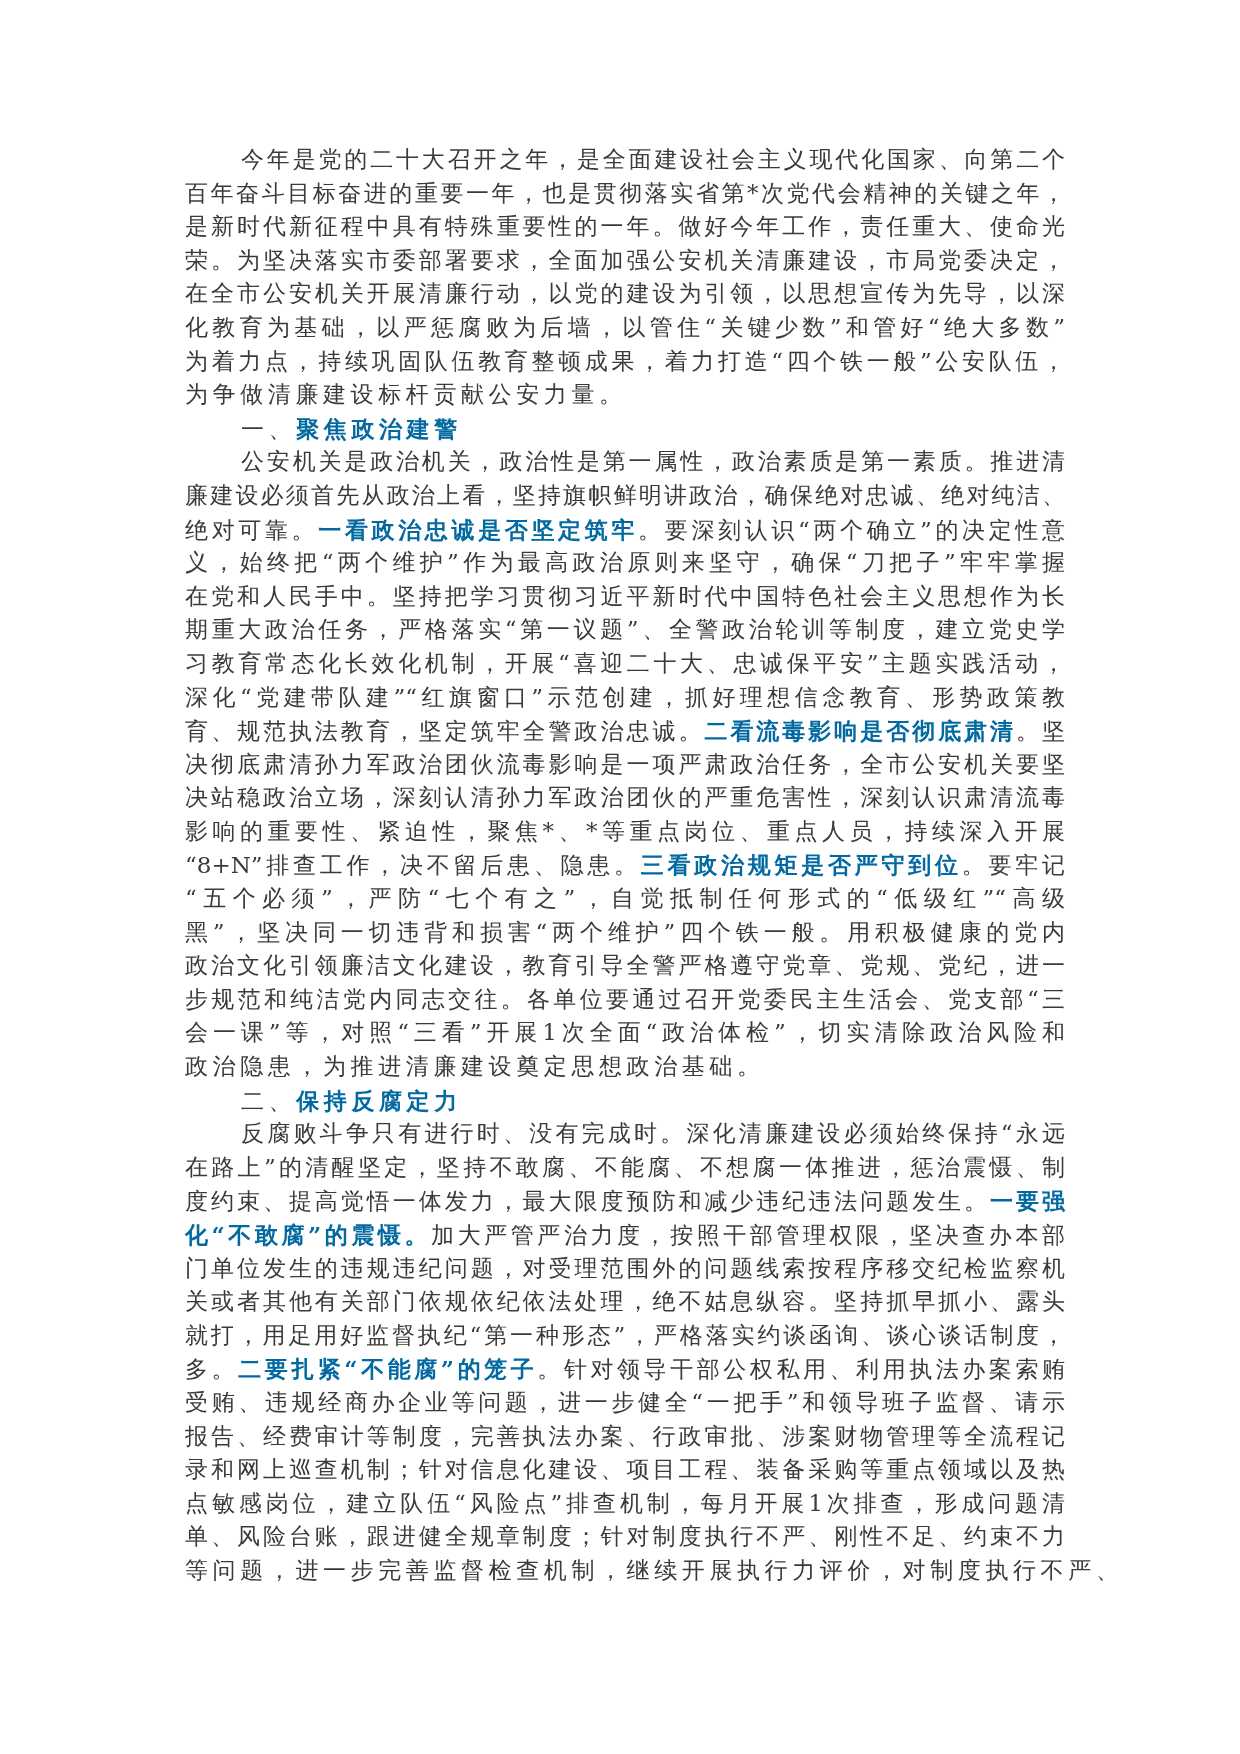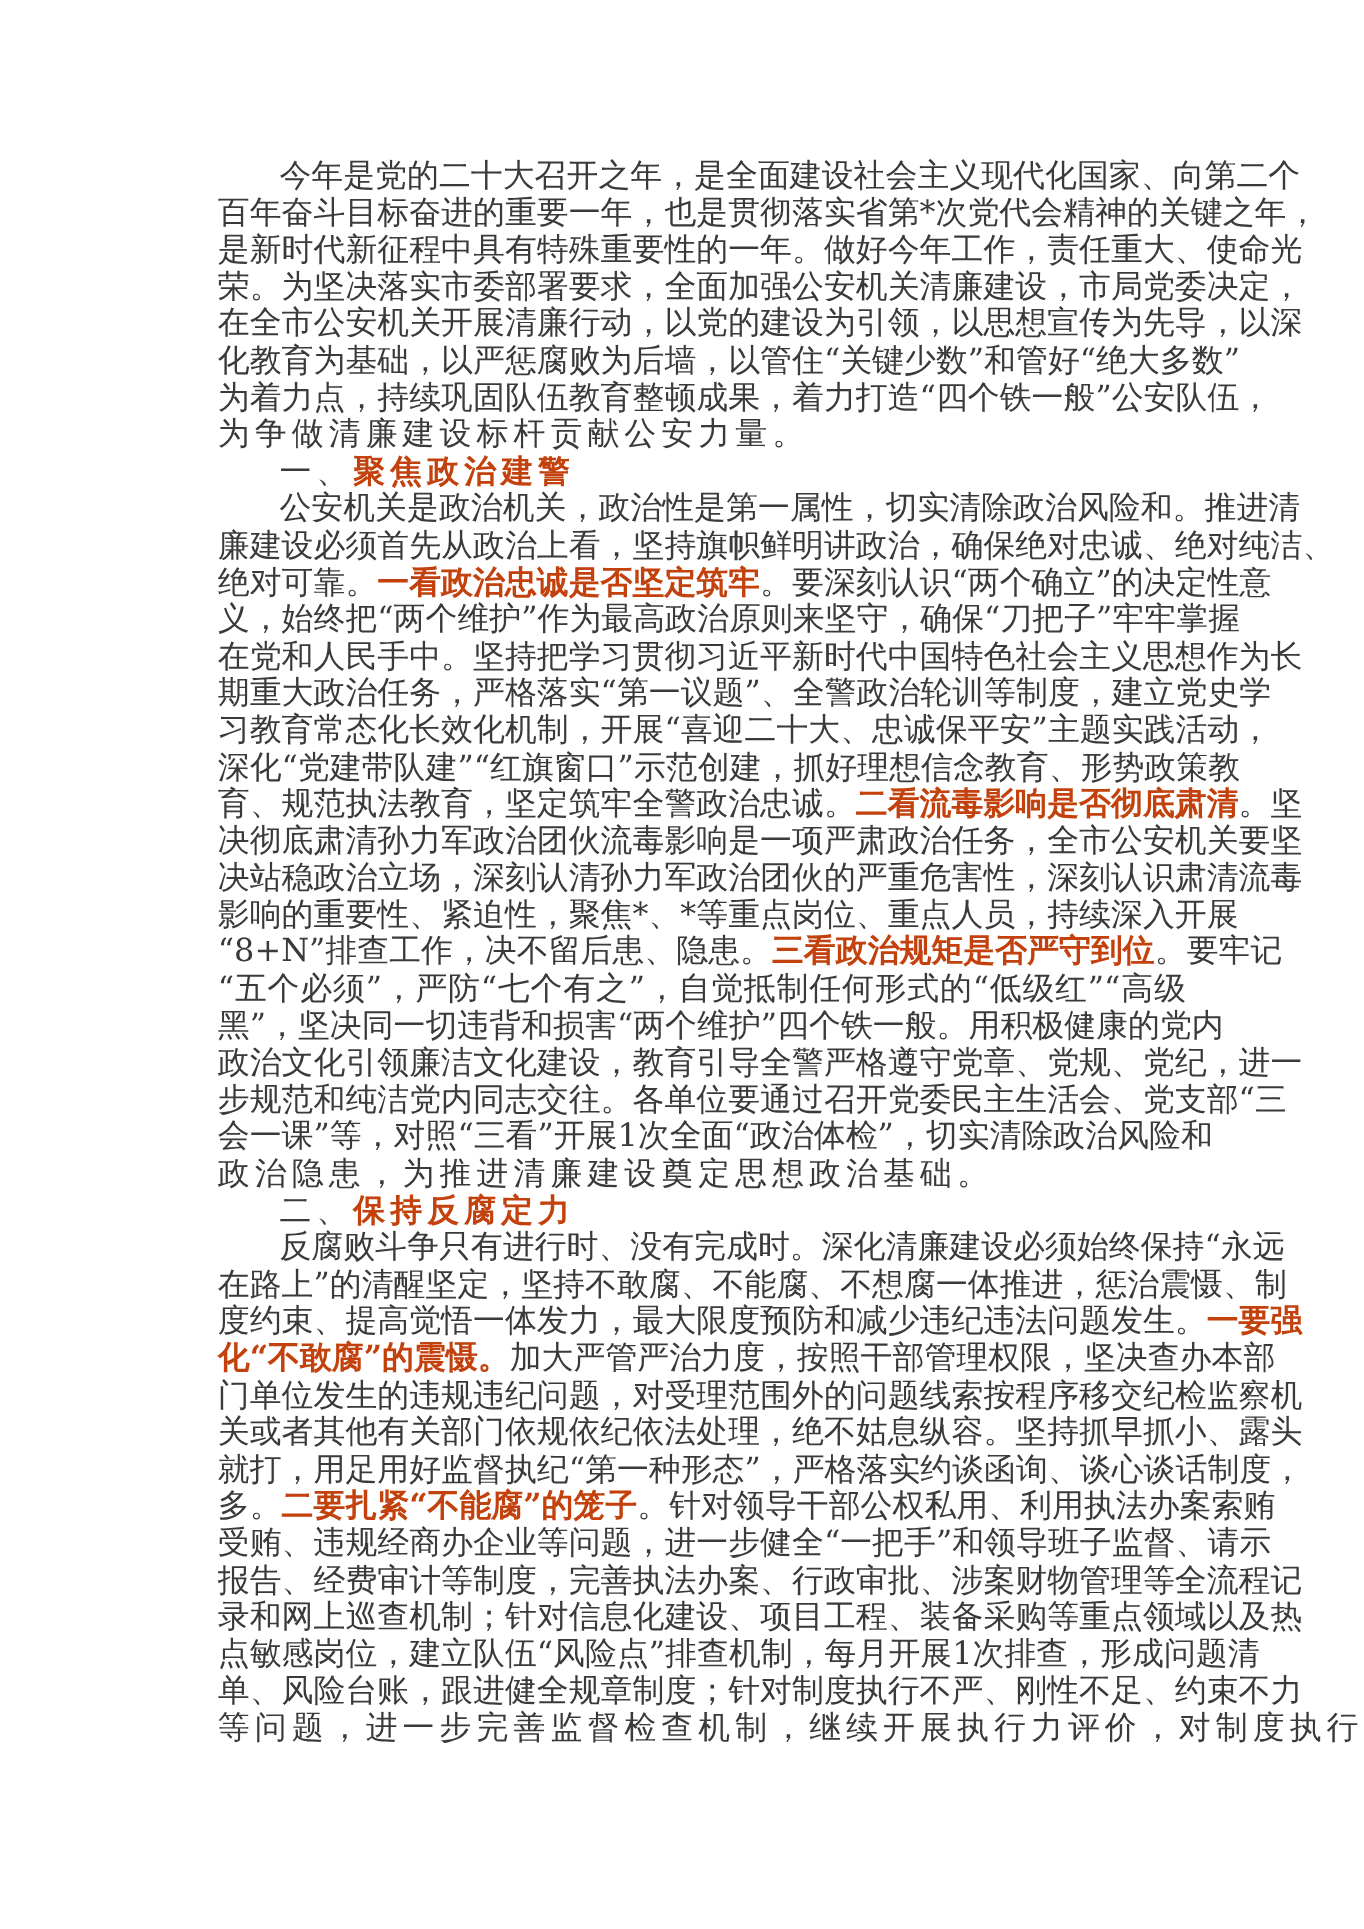--- a/index.html
+++ b/index.html
@@ -1,39 +1,39 @@
 <!DOCTYPE html>
 <html><head>
 <meta charset="utf-8">
 <style>
   html, body { margin: 0; padding: 0; background: #ffffff; }
   body { width: 1240px; height: 1754px; position: relative; overflow: hidden; }
   .page {
     position: absolute;
-    left: 198px;
+    left: 185px;
     top: 143px;
     width: 880px;
     font-family: "DejaVu Serif", "Liberation Serif", serif;
-    font-size: 29px;
+    font-size: 23px;
     color: #3a3a3a;
   }
   .line {
     display: block;
     height: 33.6px;
     line-height: 33.6px;
     white-space: nowrap;
     letter-spacing: 4.6px;
   }
   .line.indent { padding-left: 56px; }
   .line.justify {
     text-align: justify;
     text-align-last: justify;
     letter-spacing: 0;
   }
-  .seg.bold { font-weight: bold; color: #c2410c; }
+  .seg.bold { font-weight: bold; color: #0369a1; }
   .heading { font-weight: normal; }
   .heading .seg.bold { font-weight: bold; }
 </style>
 </head>
 <body>
 
 <div class="page" id="page">
     <div>
       <span class="line indent justify"><span class="seg">今年是党的二十大召开之年，是全面建设社会主义现代化国家、向第二个</span></span>
       <span class="line justify"><span class="seg">百年奋斗目标奋进的重要一年，也是贯彻落实省第*次党代会精神的关键之年，</span></span>
@@ -41,21 +41,21 @@
       <span class="line justify"><span class="seg">荣。为坚决落实市委部署要求，全面加强公安机关清廉建设，市局党委决定，</span></span>
       <span class="line justify"><span class="seg">在全市公安机关开展清廉行动，以党的建设为引领，以思想宣传为先导，以深</span></span>
       <span class="line justify"><span class="seg">化教育为基础，以严惩腐败为后墙，以管住“关键少数”和管好“绝大多数”</span></span>
       <span class="line justify"><span class="seg">为着力点，持续巩固队伍教育整顿成果，着力打造“四个铁一般”公安队伍，</span></span>
       <span class="line"><span class="seg">为争做清廉建设标杆贡献公安力量。</span></span>
     </div>
     <div class="heading">
       <span class="line indent"><span class="seg">一、</span><span class="seg bold">聚焦政治建警</span></span>
     </div>
     <div>
-      <span class="line indent justify"><span class="seg">公安机关是政治机关，政治性是第一属性，切实清除政治风险和。推进清</span></span>
+      <span class="line indent justify"><span class="seg">公安机关是政治机关，政治性是第一属性，政治素质是第一素质。推进清</span></span>
       <span class="line justify"><span class="seg">廉建设必须首先从政治上看，坚持旗帜鲜明讲政治，确保绝对忠诚、绝对纯洁、</span></span>
       <span class="line justify"><span class="seg">绝对可靠。</span><span class="seg bold">一看政治忠诚是否坚定筑牢</span><span class="seg">。要深刻认识“两个确立”的决定性意</span></span>
       <span class="line justify"><span class="seg">义，始终把“两个维护”作为最高政治原则来坚守，确保“刀把子”牢牢掌握</span></span>
       <span class="line justify"><span class="seg">在党和人民手中。坚持把学习贯彻习近平新时代中国特色社会主义思想作为长</span></span>
       <span class="line justify"><span class="seg">期重大政治任务，严格落实“第一议题”、全警政治轮训等制度，建立党史学</span></span>
       <span class="line justify"><span class="seg">习教育常态化长效化机制，开展“喜迎二十大、忠诚保平安”主题实践活动，</span></span>
       <span class="line justify"><span class="seg">深化“党建带队建”“红旗窗口”示范创建，抓好理想信念教育、形势政策教</span></span>
       <span class="line justify"><span class="seg">育、规范执法教育，坚定筑牢全警政治忠诚。</span><span class="seg bold">二看流毒影响是否彻底肃清</span><span class="seg">。坚</span></span>
       <span class="line justify"><span class="seg">决彻底肃清孙力军政治团伙流毒影响是一项严肃政治任务，全市公安机关要坚</span></span>
       <span class="line justify"><span class="seg">决站稳政治立场，深刻认清孙力军政治团伙的严重危害性，深刻认识肃清流毒</span></span>

